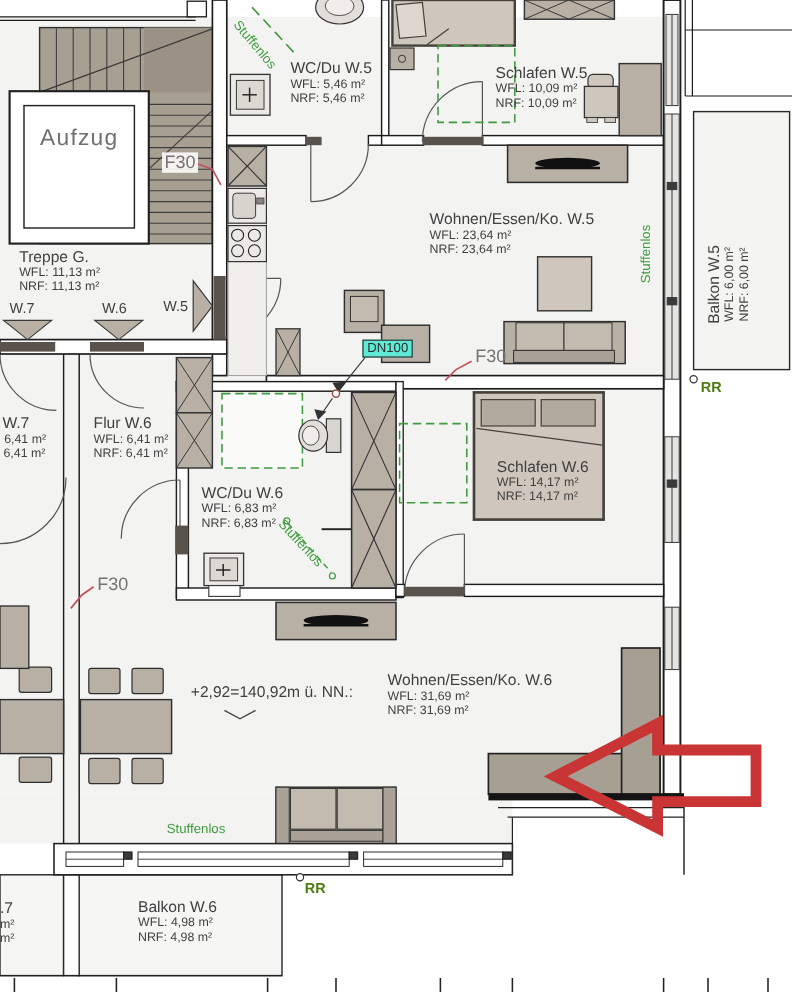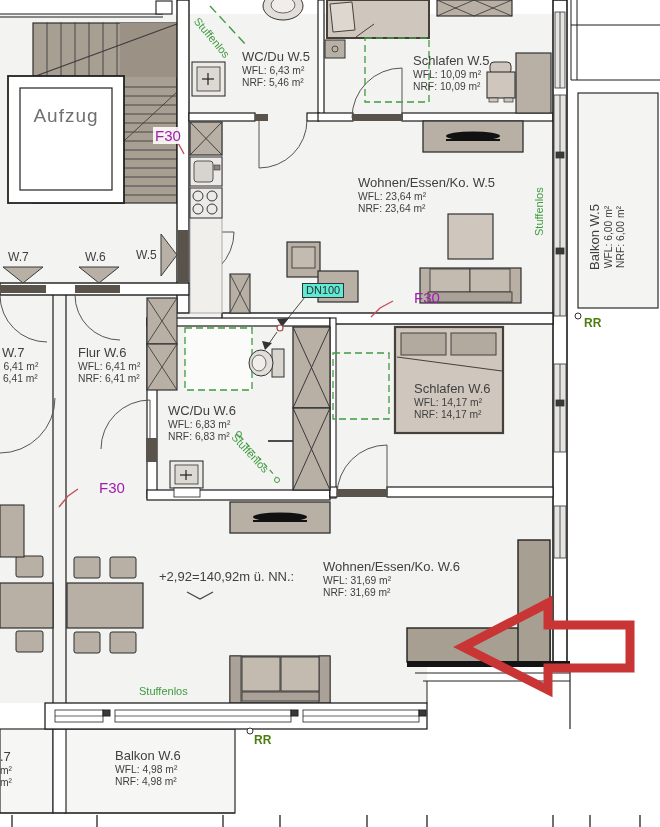--- a/index.html
+++ b/index.html
@@ -2,21 +2,21 @@
 <html><head>
 <meta charset="utf-8">
 <style>
   html,body{margin:0;padding:0;background:#fff;}
   #stage{position:relative;width:660px;height:827px;overflow:hidden;background:#ffffff;
          font-family:"Liberation Sans", sans-serif;}
   #plan-svg{position:absolute;left:0;top:0;z-index:1;}
   .lbl{position:absolute;z-index:2;color:#3f3f3f;line-height:1.16;white-space:nowrap;}
   .lbl .title{font-size:13px;margin-bottom:1px;}
   .lbl .area{font-size:10.3px;}
-  .red{color:#a21caf;font-size:15px;font-weight:400;z-index:3;margin-left:18px;}
+  .red{color:#737373;font-size:15px;font-weight:400;z-index:3;}
   .green{color:#3f9b3f;font-size:11px;}
   .blue{color:#4d7c0f;font-size:12px;font-weight:bold;}
   .aufzug{font-size:19px;color:#707070;letter-spacing:1px;text-align:center;}
   .apt{font-size:12px;color:#3f3f3f;}
   .dn100{font-size:11px;color:#2e2e2e;border:1px solid #333;background:#5eead4;padding:0 3px;z-index:3;}
   .rot-neg90{transform:rotate(-90deg);transform-origin:left top;}
   .level{font-size:13px;color:#3f3f3f;text-align:right;}
   .f30bg{background:rgba(253,253,252,.9);padding:0 2px;}
 </style>
 </head>
@@ -342,28 +342,33 @@
     <line x1="640" y1="815" x2="640" y2="827"></line>
   </g>
 
   <polygon points="463,647 548,603 548,625 630,625 630,668 548,668 548,690" fill="none" stroke="#c93434" stroke-width="9" stroke-linejoin="miter"></polygon>
 </svg>
 
 <div class="lbl aufzug" style="left:20px;top:105px;width:92px;">
   <span>Aufzug</span>
 </div>
 
+<div class="lbl" style="left:16px;top:206px;">
+  <div class="title">Treppe G.</div>
+  <div class="area">WFL: 11,13 m²</div>
+  <div class="area">NRF: 11,13 m²</div>
+</div>
 
 <div class="lbl apt" style="left:8px;top:251px;">W.7</div>
 <div class="lbl apt" style="left:85px;top:251px;">W.6</div>
 <div class="lbl apt" style="left:136px;top:249px;">W.5</div>
 
 <div class="lbl" style="left:242px;top:49px;">
   <div class="title">WC/Du W.5</div>
-  <div class="area">WFL: 6,43 m²</div>
+  <div class="area">WFL: 5,46 m²</div>
   <div class="area">NRF: 5,46 m²</div>
 </div>
 
 <div class="lbl" style="left:413px;top:53px;">
   <div class="title">Schlafen W.5</div>
   <div class="area">WFL: 10,09 m²</div>
   <div class="area">NRF: 10,09 m²</div>
 </div>
 
 <div class="lbl" style="left:358px;top:175px;">

